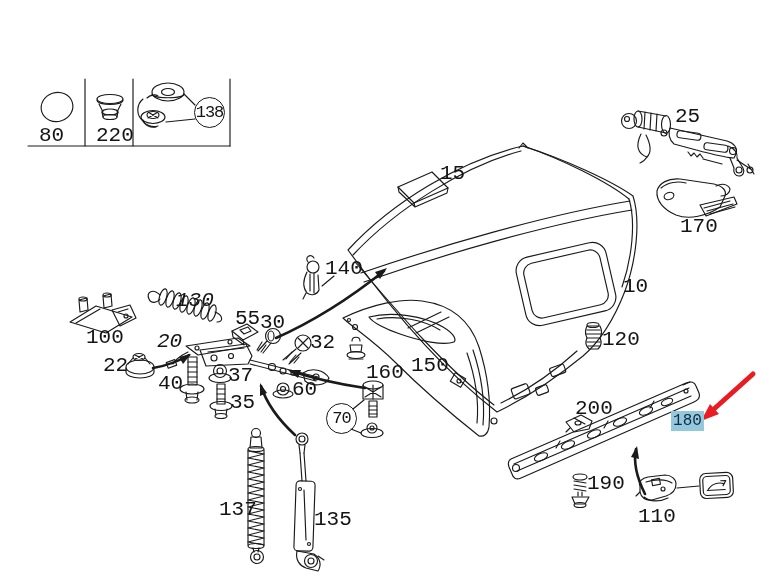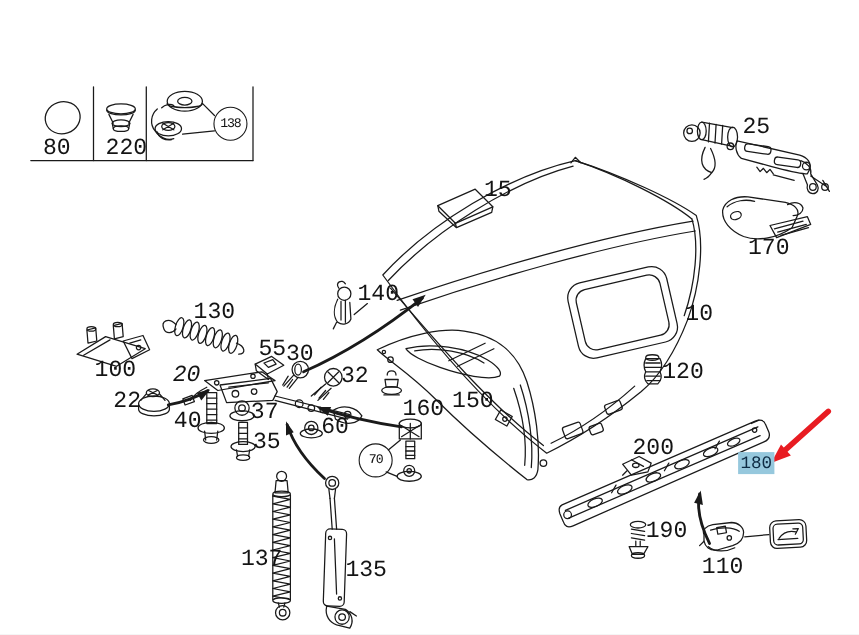--- a/index.html
+++ b/index.html
@@ -18,21 +18,21 @@
   #art .thick{stroke-width:2.6;}
   #art .head{fill:var(--line);stroke:none;}
   #art .redshaft{stroke:var(--arrow-red);stroke-width:5;}
   #art .redhead{fill:var(--arrow-red);stroke:none;}
   .label{
     position:absolute;font-size:21px;line-height:17px;color:var(--label);
     letter-spacing:0px;white-space:nowrap;
   }
   .label.circled{
     width:29px;height:29px;border:1.4px solid var(--line);border-radius:50%;
-    display:flex;align-items:center;justify-content:center;font-size:12px;letter-spacing:-1px;
+    display:flex;align-items:center;justify-content:center;font-size:17px;letter-spacing:-1px;
   }
   .label.highlighted{
     background:var(--highlight-blue);color:var(--highlight-text);
     width:33px;height:20px;display:flex;align-items:center;justify-content:center;font-size:16px;
   }
 </style>
 </head>
 <body>
 
 <div id="canvas">
@@ -379,21 +379,21 @@
 
   <div id="labels">
       <div class="label " style="left: 39px; top: 127px;">80</div>
       <div class="label " style="left: 96px; top: 127px;">220</div>
       <div class="label circled" style="left: 194px; top: 97px;">138</div>
       <div class="label " style="left: 440px; top: 165px;">15</div>
       <div class="label " style="left: 675px; top: 108px;">25</div>
       <div class="label " style="left: 680px; top: 218px;">170</div>
       <div class="label " style="left: 623px; top: 278px;">10</div>
       <div class="label " style="left: 325px; top: 260px;">140</div>
-      <div class="label " style="left: 176px; top: 276px;">130</div>
+      <div class="label " style="left: 176px; top: 292px; font-style: italic;">130</div>
       <div class="label " style="left: 86px; top: 329px;">100</div>
       <div class="label " style="left: 235px; top: 310px;">55</div>
       <div class="label " style="left: 260px; top: 314px;">30</div>
       <div class="label " style="left: 310px; top: 334px;">32</div>
       <div class="label " style="left: 157px; top: 333px; font-style: italic;">20</div>
       <div class="label " style="left: 103px; top: 357px;">22</div>
       <div class="label " style="left: 158px; top: 375px;">40</div>
       <div class="label " style="left: 228px; top: 367px;">37</div>
       <div class="label " style="left: 230px; top: 394px;">35</div>
       <div class="label " style="left: 292px; top: 381px;">60</div>

